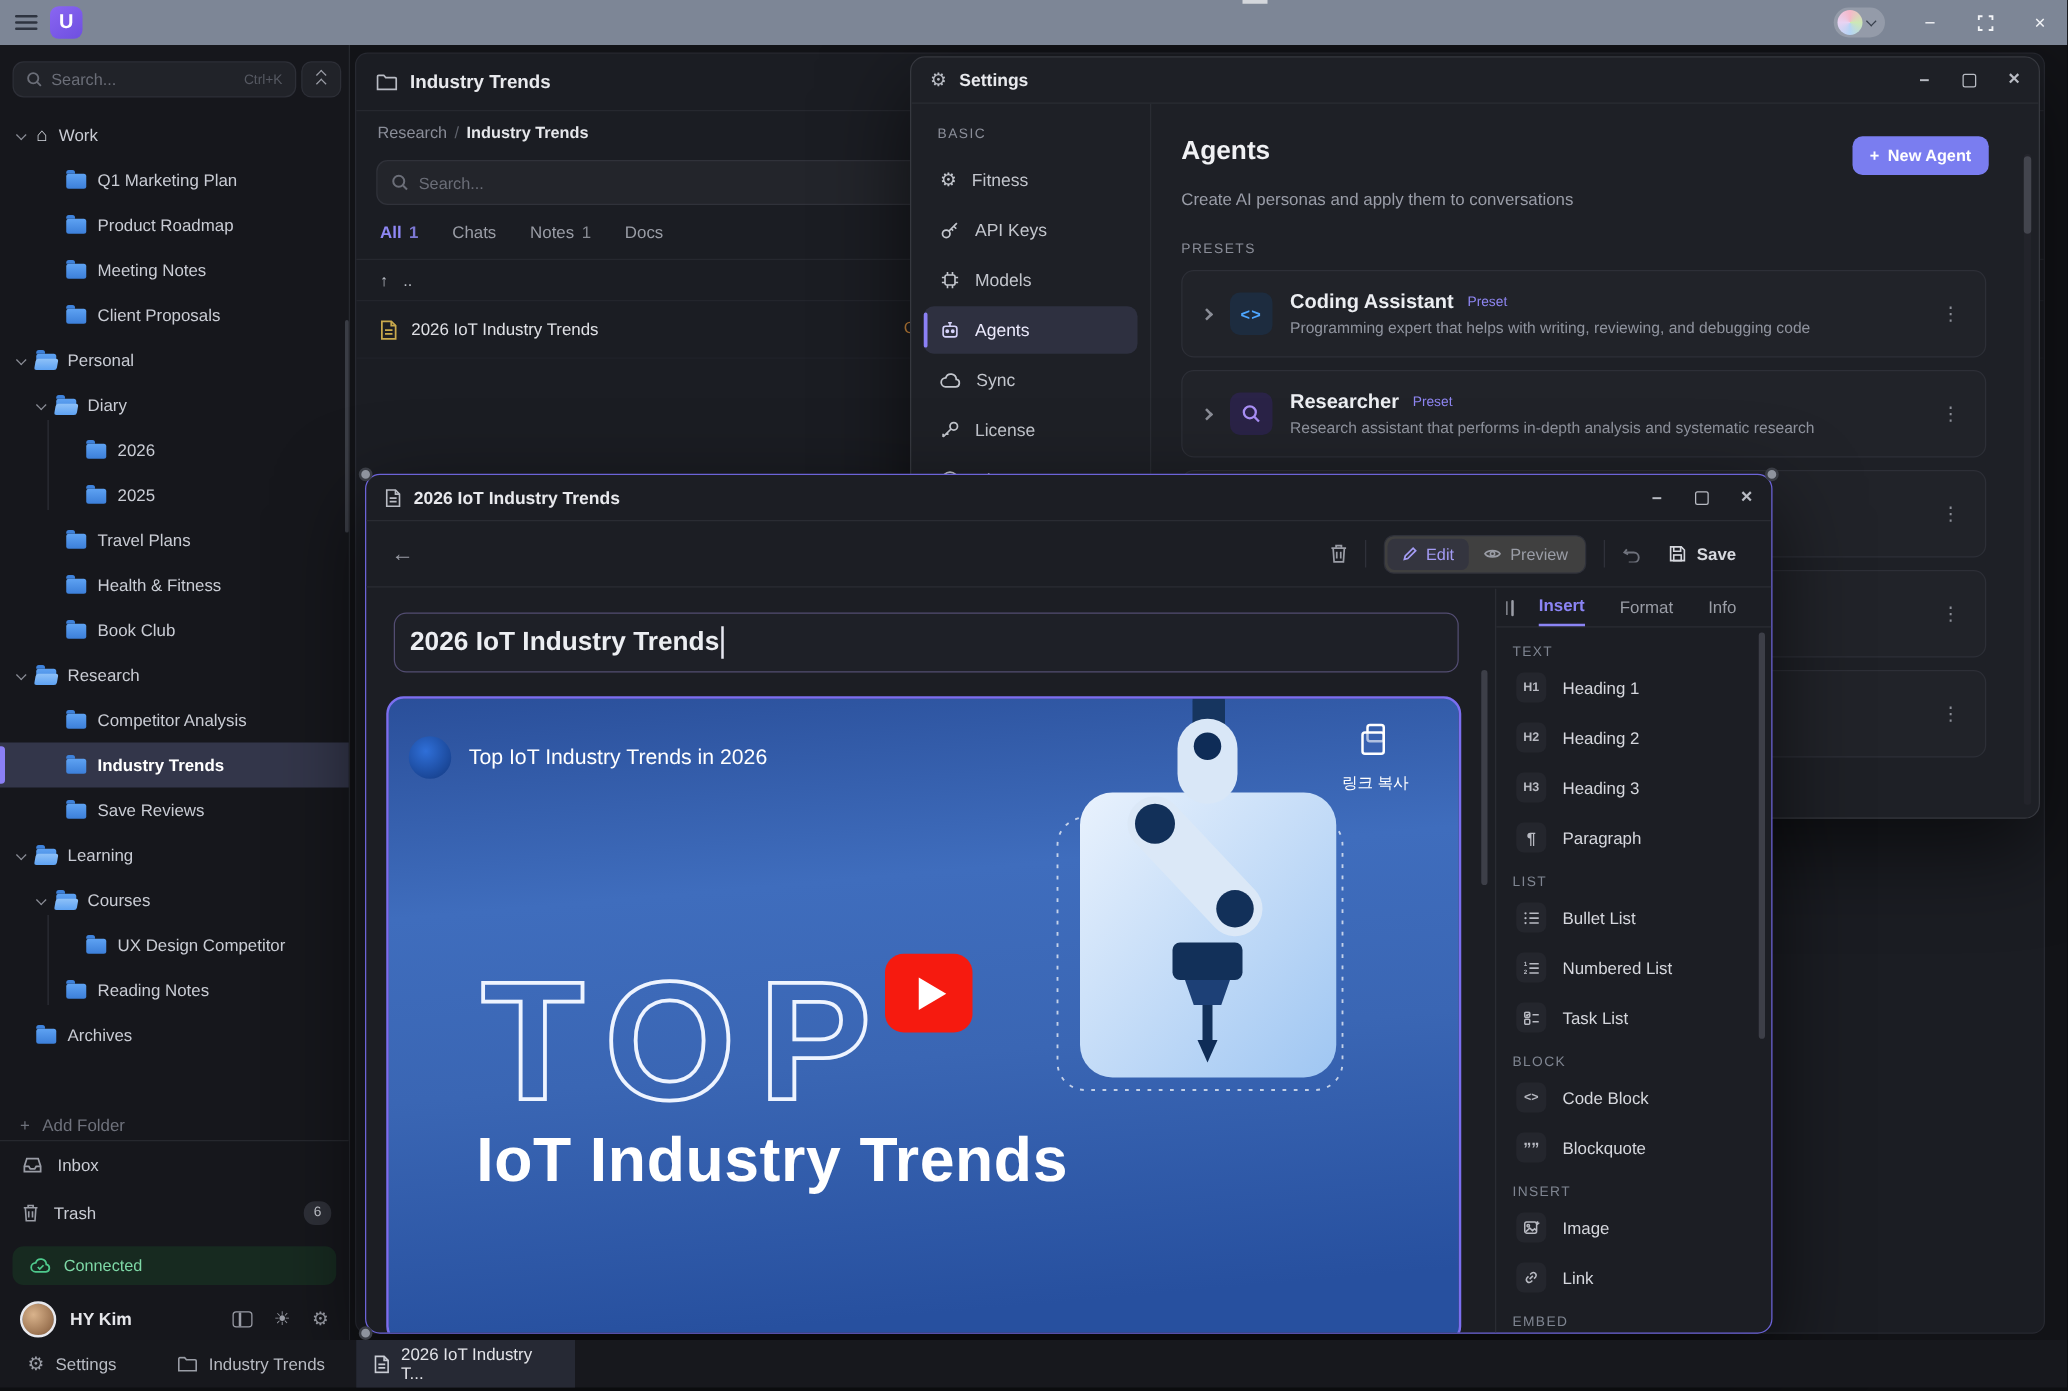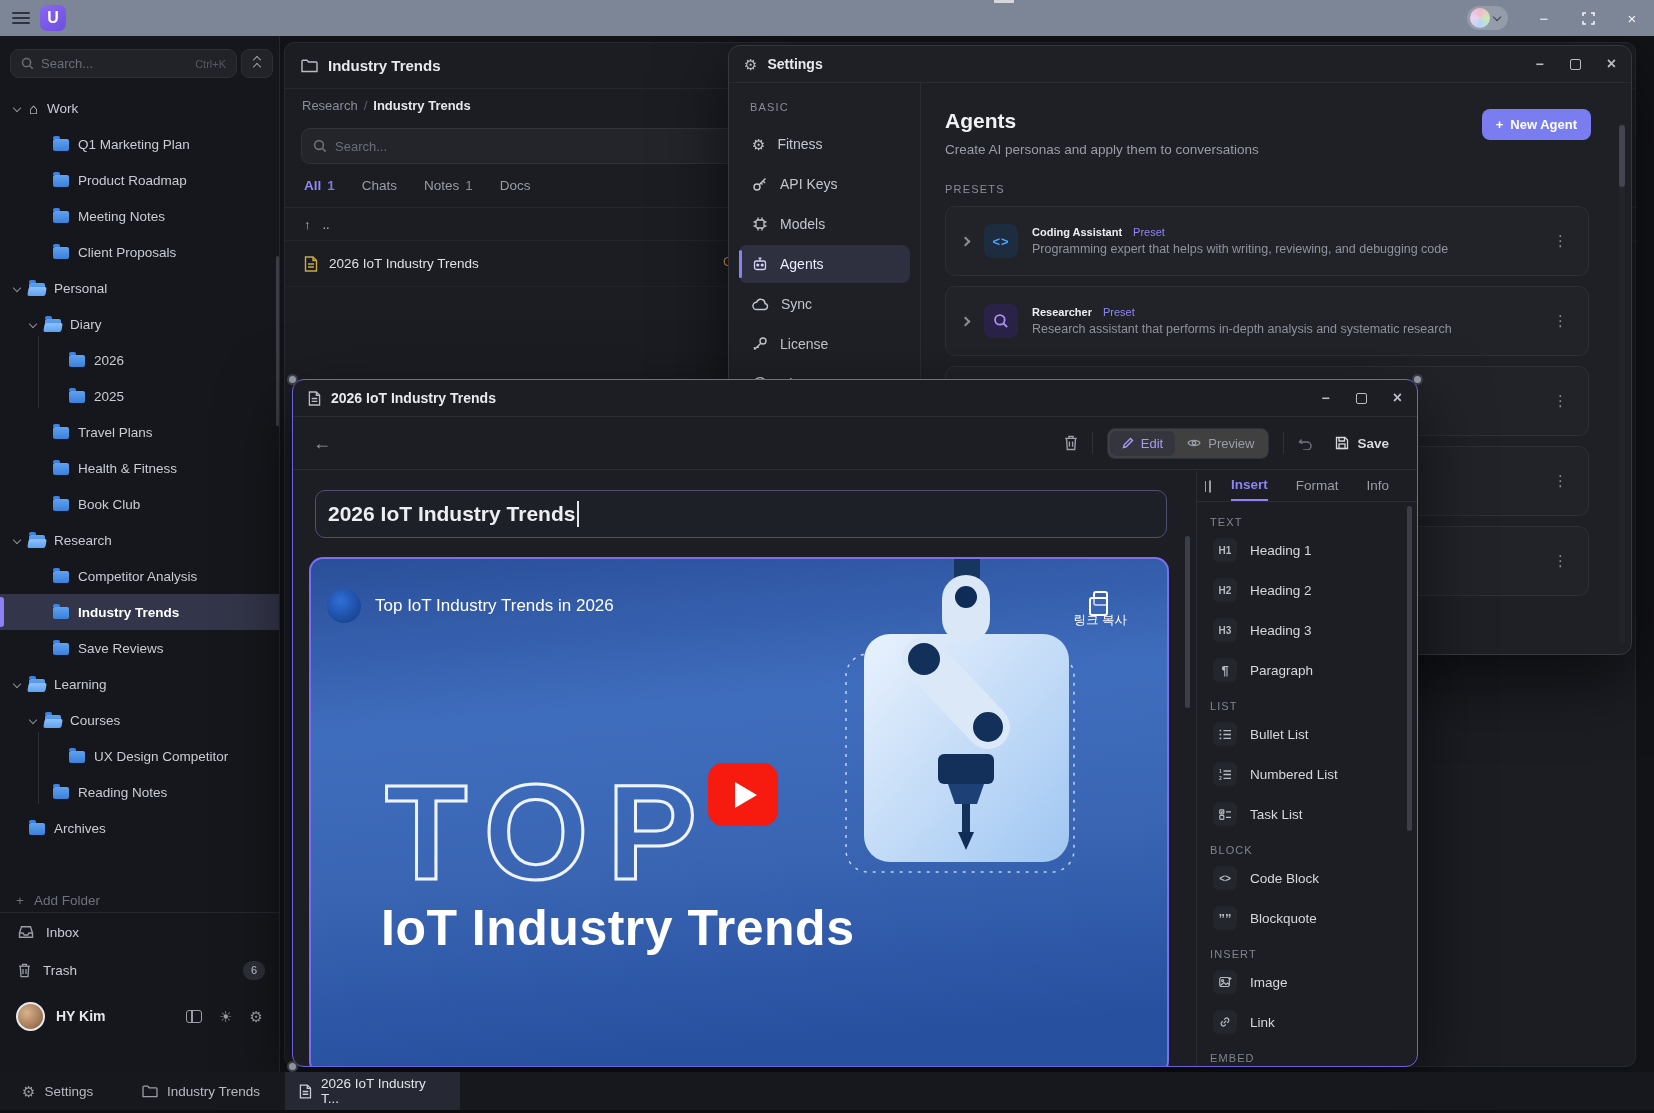--- a/index.html
+++ b/index.html
@@ -88,32 +88,32 @@
   .w-controls { margin-left:auto; display:flex; align-items:center; gap:26px; color:#b9bcc4; font-size:14px; }
   .w-sq { width:11px; height:11px; border:1.5px solid #b9bcc4; border-radius:2px; }
   .set-body { position:absolute; top:37px; left:0; right:0; bottom:0; }
   .set-nav { position:absolute; left:0; top:0; bottom:0; width:192px; border-right:1px solid #2a2c33; padding-top:18px; }
   .set-nav-label { padding:0 0 10px 21px; font-size:11px; letter-spacing:1.2px; color:#8a8d98; }
   .nav-item { position:relative; margin:2px 10px; height:38px; border-radius:8px; display:flex; align-items:center; gap:12px; padding-left:13px; font-size:14px; color:#c3c6cd; }
   .nav-item.sel { background:#2e3040; color:#eceafd; }
   .nav-item.sel::before { content:""; position:absolute; left:0; top:5px; bottom:5px; width:3px; background:#8b80f5; border-radius:3px; }
   .set-content { position:absolute; left:192px; top:0; right:0; bottom:0; padding:26px 42px 0 24px; }
   .set-h1 { font-size:21px; font-weight:bold; color:#f0f1f4; }
-  .set-sub { margin-top:9px; font-size:13.5px; color:#9a9da8; }
+  .set-sub { margin-top:19px; font-size:13.5px; color:#9a9da8; }
   .presets-label { margin-top:26px; font-size:11px; letter-spacing:1.2px; color:#8a8d98; }
   .new-agent { position:absolute; top:26px; right:40px; height:31px; background:#7a7df0; border-radius:8px; display:flex; align-items:center; gap:7px; padding:0 14px; color:#fff; font-size:13px; font-weight:bold; }
   .cards { margin-top:11px; display:flex; flex-direction:column; gap:10px; }
   .card { height:70px; background:#212329; border:1px solid #2d2f37; border-radius:10px; display:flex; align-items:center; padding:0 16px; }
   .card .chev { border-color:#8b8e97; }
   .p-ico { width:34px; height:34px; border-radius:8px; margin:0 14px 0 15px; display:flex; align-items:center; justify-content:center; flex:none; }
   .p-ico.code { background:#1d2c3f; color:#4da6ff; font-weight:bold; font-size:13px; letter-spacing:1px; }
   .p-ico.research { background:#2a2347; }
   .p-ico.writing { background:#3a2033; }
   .card-name-row { display:flex; align-items:center; gap:11px; }
-  .card-name { font-size:11px; font-weight:bold; color:#eceef2; }
+  .card-name { font-size:16px; font-weight:bold; color:#eceef2; }
   .preset-badge { font-size:11px; color:#8f86f2; }
   .card-desc { margin-top:4px; font-size:12.5px; color:#8f939e; }
   .kebab { margin-left:auto; color:#8a8d96; font-size:15px; padding:0 4px; }
   .set-scroll-track { position:absolute; right:6px; top:40px; bottom:10px; width:6px; background:#23242b; border-radius:3px; }
   .set-scroll-thumb { position:absolute; right:6px; top:42px; width:6px; height:62px; background:#43454e; border-radius:3px; }
 
   
   .doc-win { left:292px; top:379px; width:1126px; height:688px; background:#1c1e24; border:1.5px solid #6c63d8; z-index:10; overflow:hidden; border-radius:12px; }
   .doc-toolbar { height:53px; border-bottom:1px solid #2a2c33; display:flex; align-items:center; padding:0 20px; }
   .back-arrow { color:#9a9da6; font-size:18px; }
@@ -124,21 +124,21 @@
   .seg-btn.active { background:#34353f; color:#a49cf5; }
   .save-btn { display:flex; align-items:center; gap:8px; font-size:13.5px; font-weight:bold; color:#d6d8de; padding:4px 8px; }
   .undo { color:#6f727c; }
   .editor { position:absolute; left:0; top:91px; width:903px; bottom:0; }
   .title-input { position:absolute; left:22px; top:19px; width:852px; height:48px; border:1px solid #534d72; border-radius:10px; background:#1e2027; display:flex; align-items:center; padding:0 12px; }
   .title-input .txt { font-size:21px; font-weight:bold; color:#eceef2; }
   .caret { width:2px; height:26px; background:#e6e6f0; margin-left:2px; }
   .video { position:absolute; left:16px; top:86px; width:860px; height:518px; border:2px solid #7b6ff0; border-radius:14px; overflow:hidden; background:linear-gradient(175deg,#2a4f9a 0%,#3f6dbd 30%,#3a66b4 55%,#27509f 90%); }
   .yt-avatar { position:absolute; left:16px; top:30px; width:34px; height:34px; border-radius:50%; background:radial-gradient(circle at 40% 35%,#2f6fd8,#12377e); display:flex; align-items:center; justify-content:center; color:#fff; font-size:6px; font-weight:bold; text-align:center; line-height:1.1; }
   .yt-title { position:absolute; left:64px; top:37px; font-size:17px; color:#fff; }
-  .copy-link { position:absolute; right:40px; top:32px; display:flex; flex-direction:column; align-items:center; gap:6px; color:#fff; }
+  .copy-link { position:absolute; right:40px; top:20px; display:flex; flex-direction:column; align-items:center; gap:24px; color:#fff; }
   .copy-ico { width:15px; height:15px; border:2px solid #fff; border-radius:3px; position:relative; }
   .copy-ico::before { content:""; position:absolute; left:-6px; top:4px; width:15px; height:15px; border:2px solid #fff; border-radius:3px; background:rgba(60,100,180,.4); }
   .copy-label { font-size:12.5px; }
   .top-svg { position:absolute; left:72px; top:205px; }
   .play-btn { position:absolute; left:397px; top:204px; width:70px; height:63px; background:#f61a0f; border-radius:15px; display:flex; align-items:center; justify-content:center; }
   .play-tri { width:0; height:0; border-left:22px solid #fff; border-top:13px solid transparent; border-bottom:13px solid transparent; margin-left:5px; }
   .video-sub { position:absolute; left:70px; top:340px; font-size:50px; font-weight:bold; color:#fff; letter-spacing:.5px; }
   .robot-svg { position:absolute; left:505px; top:0; }
   .doc-scroll { position:absolute; left:892px; top:156px; width:5px; height:172px; background:#3d3f48; border-radius:3px; }
   .side-panel { position:absolute; left:903px; top:91px; right:0; bottom:0; border-left:1px solid #2a2c33; }
@@ -318,20 +318,27 @@
         </div>
         <div class="sb-row">
           <svg class="icon" width="13" height="15" viewBox="0 0 13 15" fill="none" stroke="#9a9da6" stroke-width="1.3">
             <path d="M1 3.2 H12"></path>
               <path d="M4.5 3 V1.4 H8.5 V3"></path>
               <path d="M2.3 3.4 L3 13.6 H10 L10.7 3.4"></path>
               <path d="M5 6 V11 M8 6 V11"></path>
           </svg>
           <span>Trash</span>
           <span class="badge">6</span>
+        </div>
+        <div class="connected-pill">
+          <svg class="icon" width="17" height="13" viewBox="0 0 17 13" fill="none" stroke="#4ec98c" stroke-width="1.4">
+            <path d="M4.5 11.5 H12.5 a3 3 0 0 0 .5 -5.95 A4.3 4.3 0 0 0 4.6 4.3 A3.4 3.4 0 0 0 4.5 11.5 Z"></path>
+              <path d="M6.2 7.6 L7.8 9.2 L10.8 6.2"></path>
+          </svg>
+          <span>Connected</span>
         </div>
         <div class="user-row">
           <span class="user-avatar"></span>
           <span class="user-name">HY Kim</span>
           <span class="user-icons">
             <span class="panel-ico"></span>
             <span class="glyph-ico">☀</span>
             <span class="glyph-ico">⚙</span>
           </span>
         </div>

